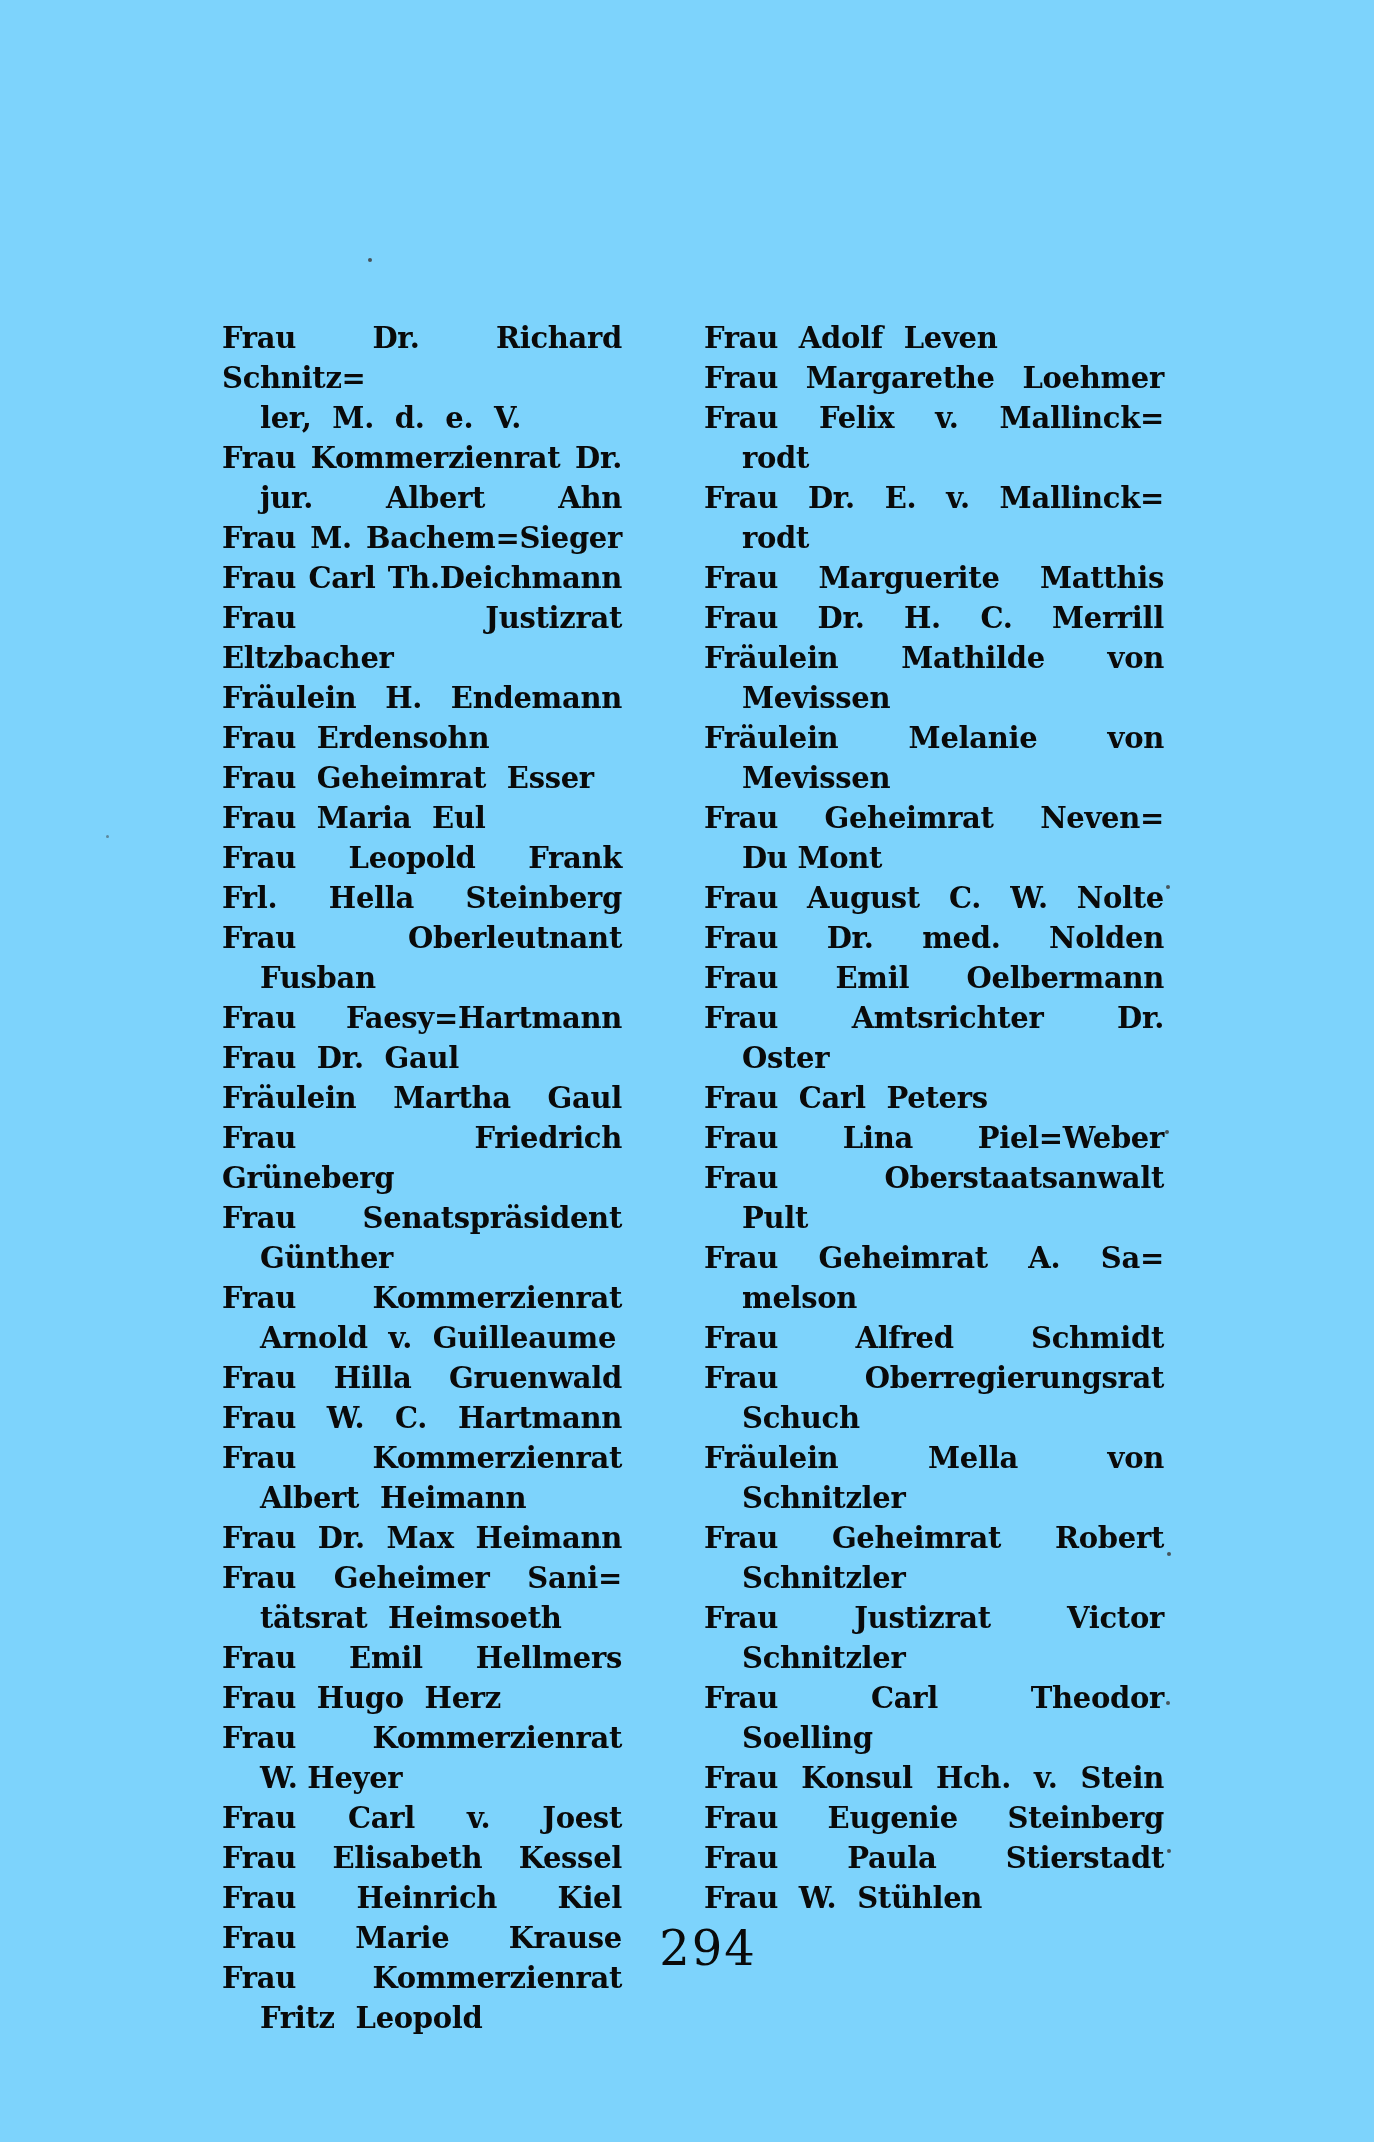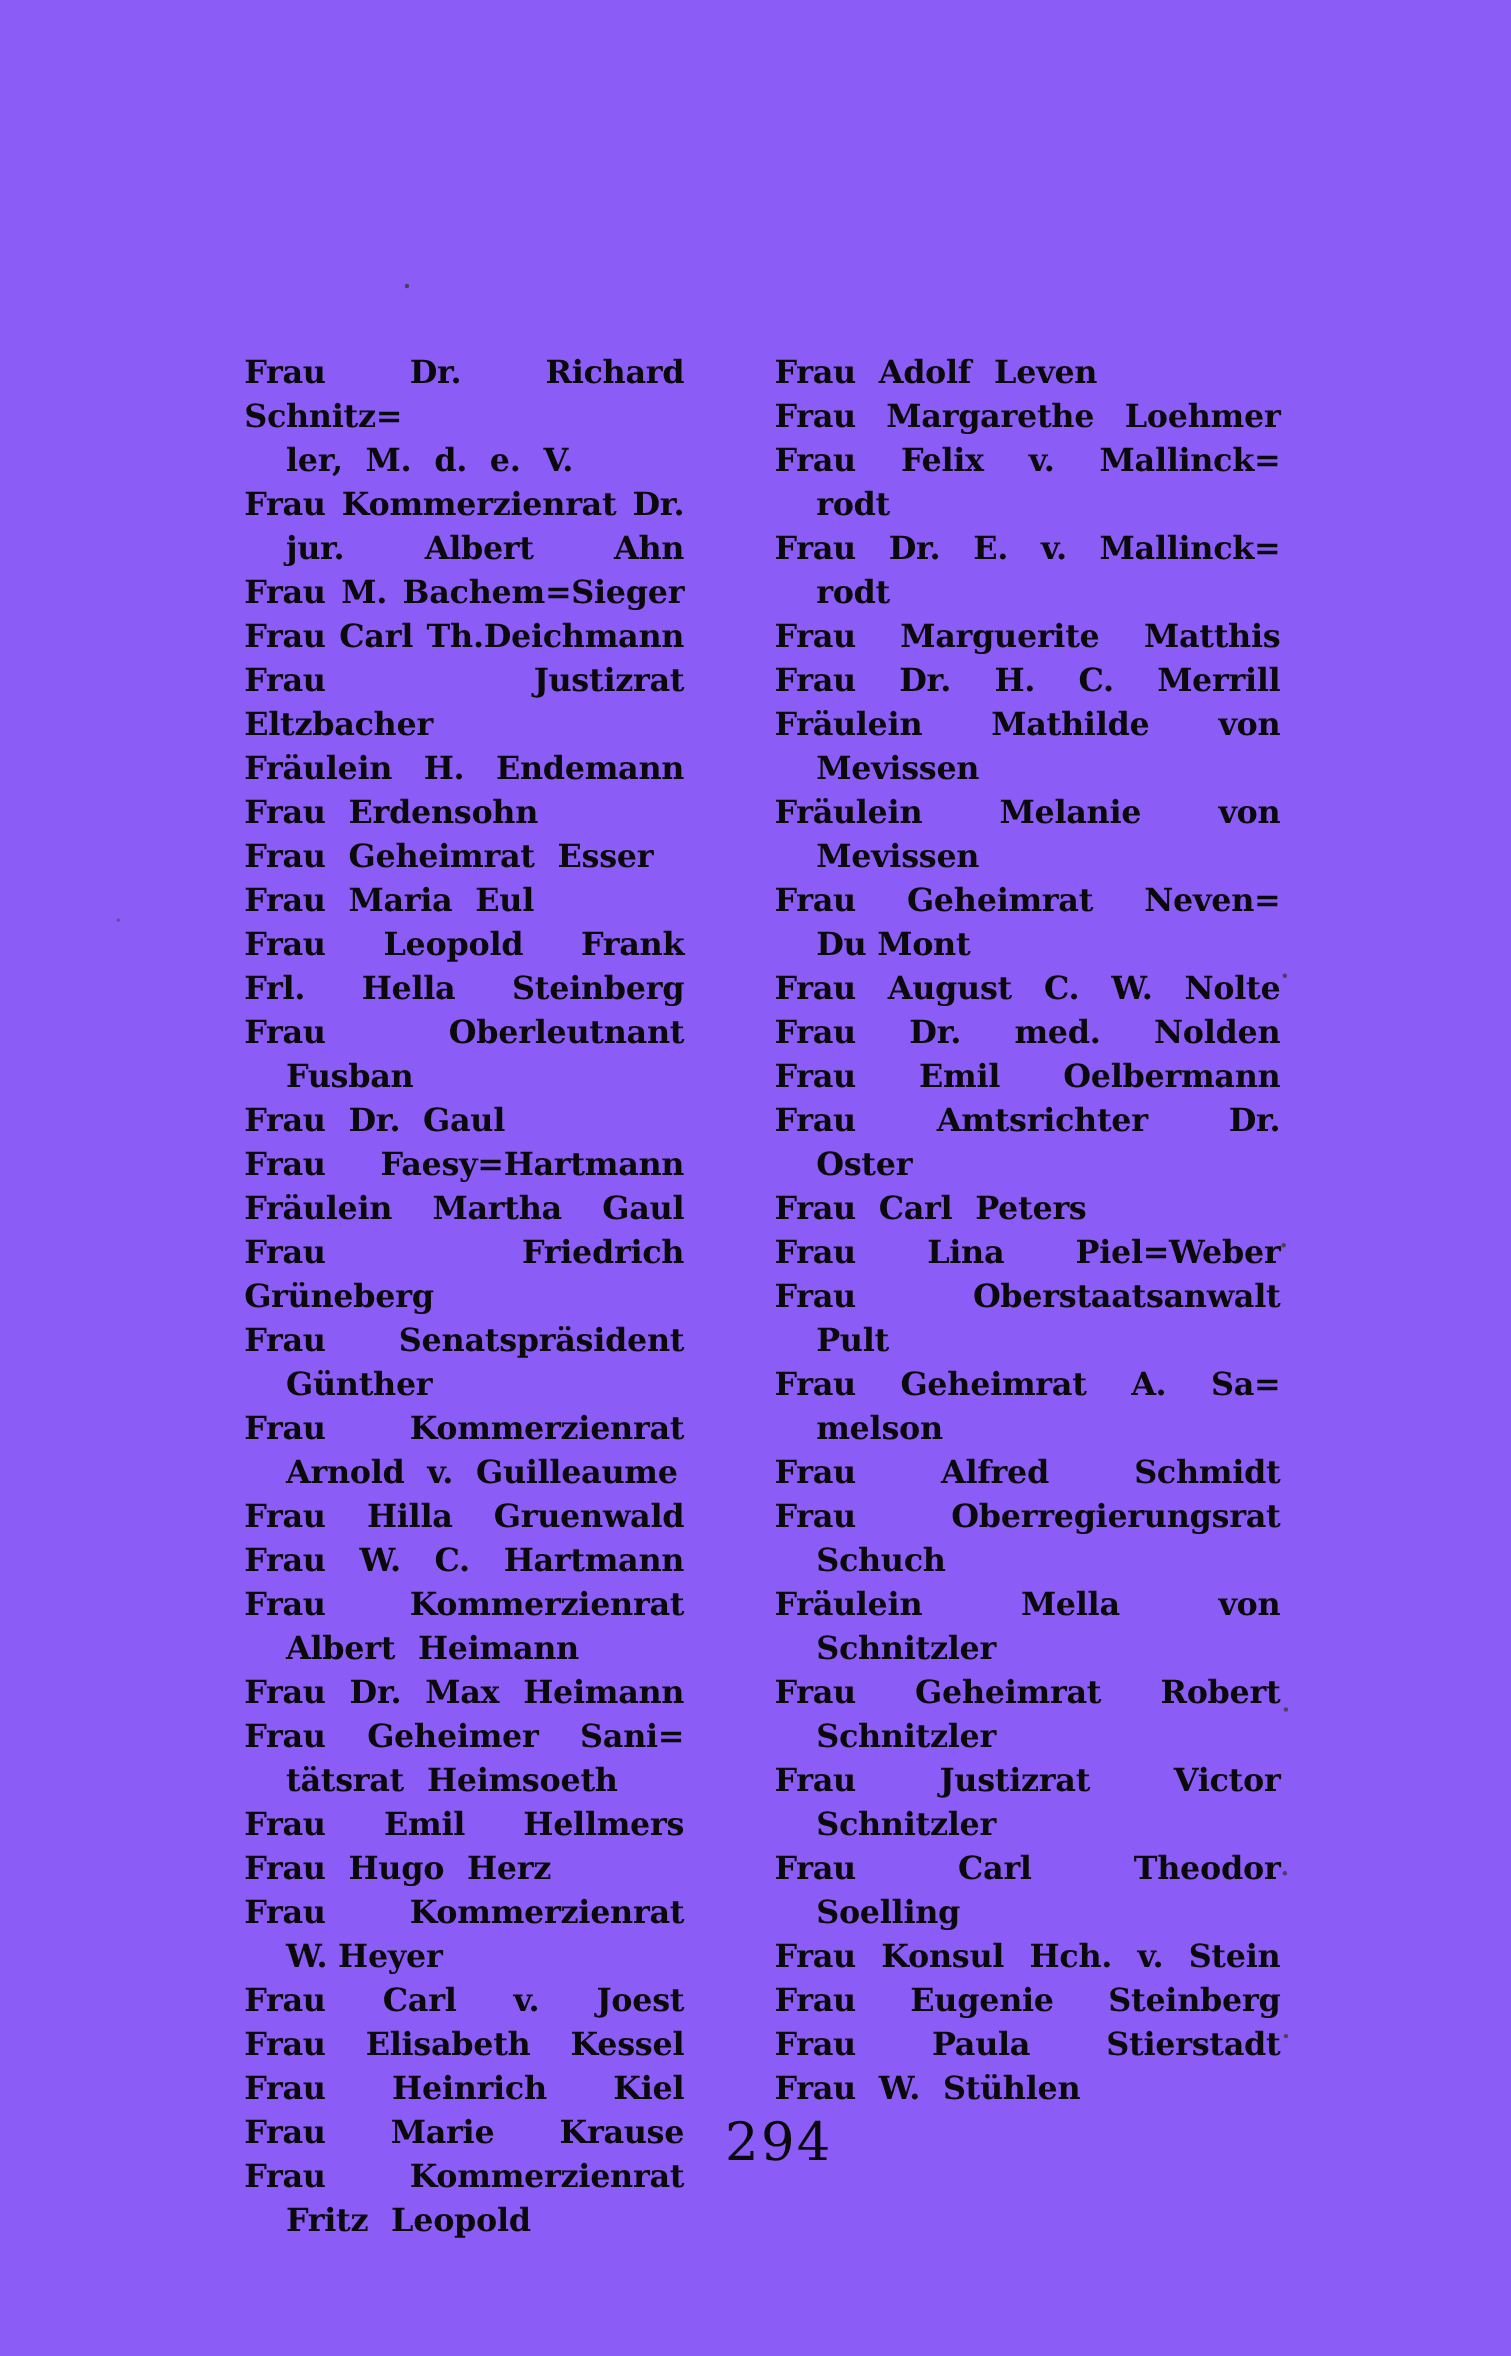--- a/index.html
+++ b/index.html
@@ -4,21 +4,21 @@
 <title>Scanned book page 294</title>
 <style>
   html,body{margin:0;padding:0;}
   body{
     width:1374px;height:2142px;position:relative;
     background:#ffffff;
     font-family:"DejaVu Serif", serif;
     color:#0a0a0a;
     overflow:hidden;
   }
-  .page{position:absolute;left:0;top:0;width:1374px;height:2142px;background:#8b5cf6;}
+  .page{position:absolute;left:0;top:0;width:1374px;height:2142px;background:#7dd3fc;}
   .col{
     position:absolute;top:318px;
     font-size:29px;font-weight:700;line-height:40px;
     letter-spacing:-0.3px;
   }
   .col-left{left:222px;width:400px;}
   .col-right{left:704px;width:460px;}
   .line{min-height:40px;}
   .line.just{text-align:justify;text-align-last:justify;}
   .line.wide{word-spacing:11px;}
@@ -50,22 +50,22 @@
       <div class="line just">Frau Carl Th.Deichmann</div>
       <div class="line just">Frau Justizrat Eltzbacher</div>
       <div class="line just">Fräulein H. Endemann</div>
       <div class="line wide">Frau Erdensohn</div>
       <div class="line wide">Frau Geheimrat Esser</div>
       <div class="line wide">Frau Maria Eul</div>
       <div class="line just">Frau Leopold Frank</div>
       <div class="line just">Frl. Hella Steinberg</div>
       <div class="line just">Frau Oberleutnant</div>
       <div class="line indent">Fusban</div>
+      <div class="line just">Frau Faesy=Hartmann</div>
       <div class="line wide">Frau Dr. Gaul</div>
-      <div class="line just">Frau Faesy=Hartmann</div>
       <div class="line just">Fräulein Martha Gaul</div>
       <div class="line just">Frau Friedrich Grüneberg</div>
       <div class="line just">Frau Senatspräsident</div>
       <div class="line indent">Günther</div>
       <div class="line just">Frau Kommerzienrat</div>
       <div class="line indent wide">Arnold v. Guilleaume</div>
       <div class="line just">Frau Hilla Gruenwald</div>
       <div class="line just">Frau W. C. Hartmann</div>
       <div class="line just">Frau Kommerzienrat</div>
       <div class="line indent wide">Albert Heimann</div>

